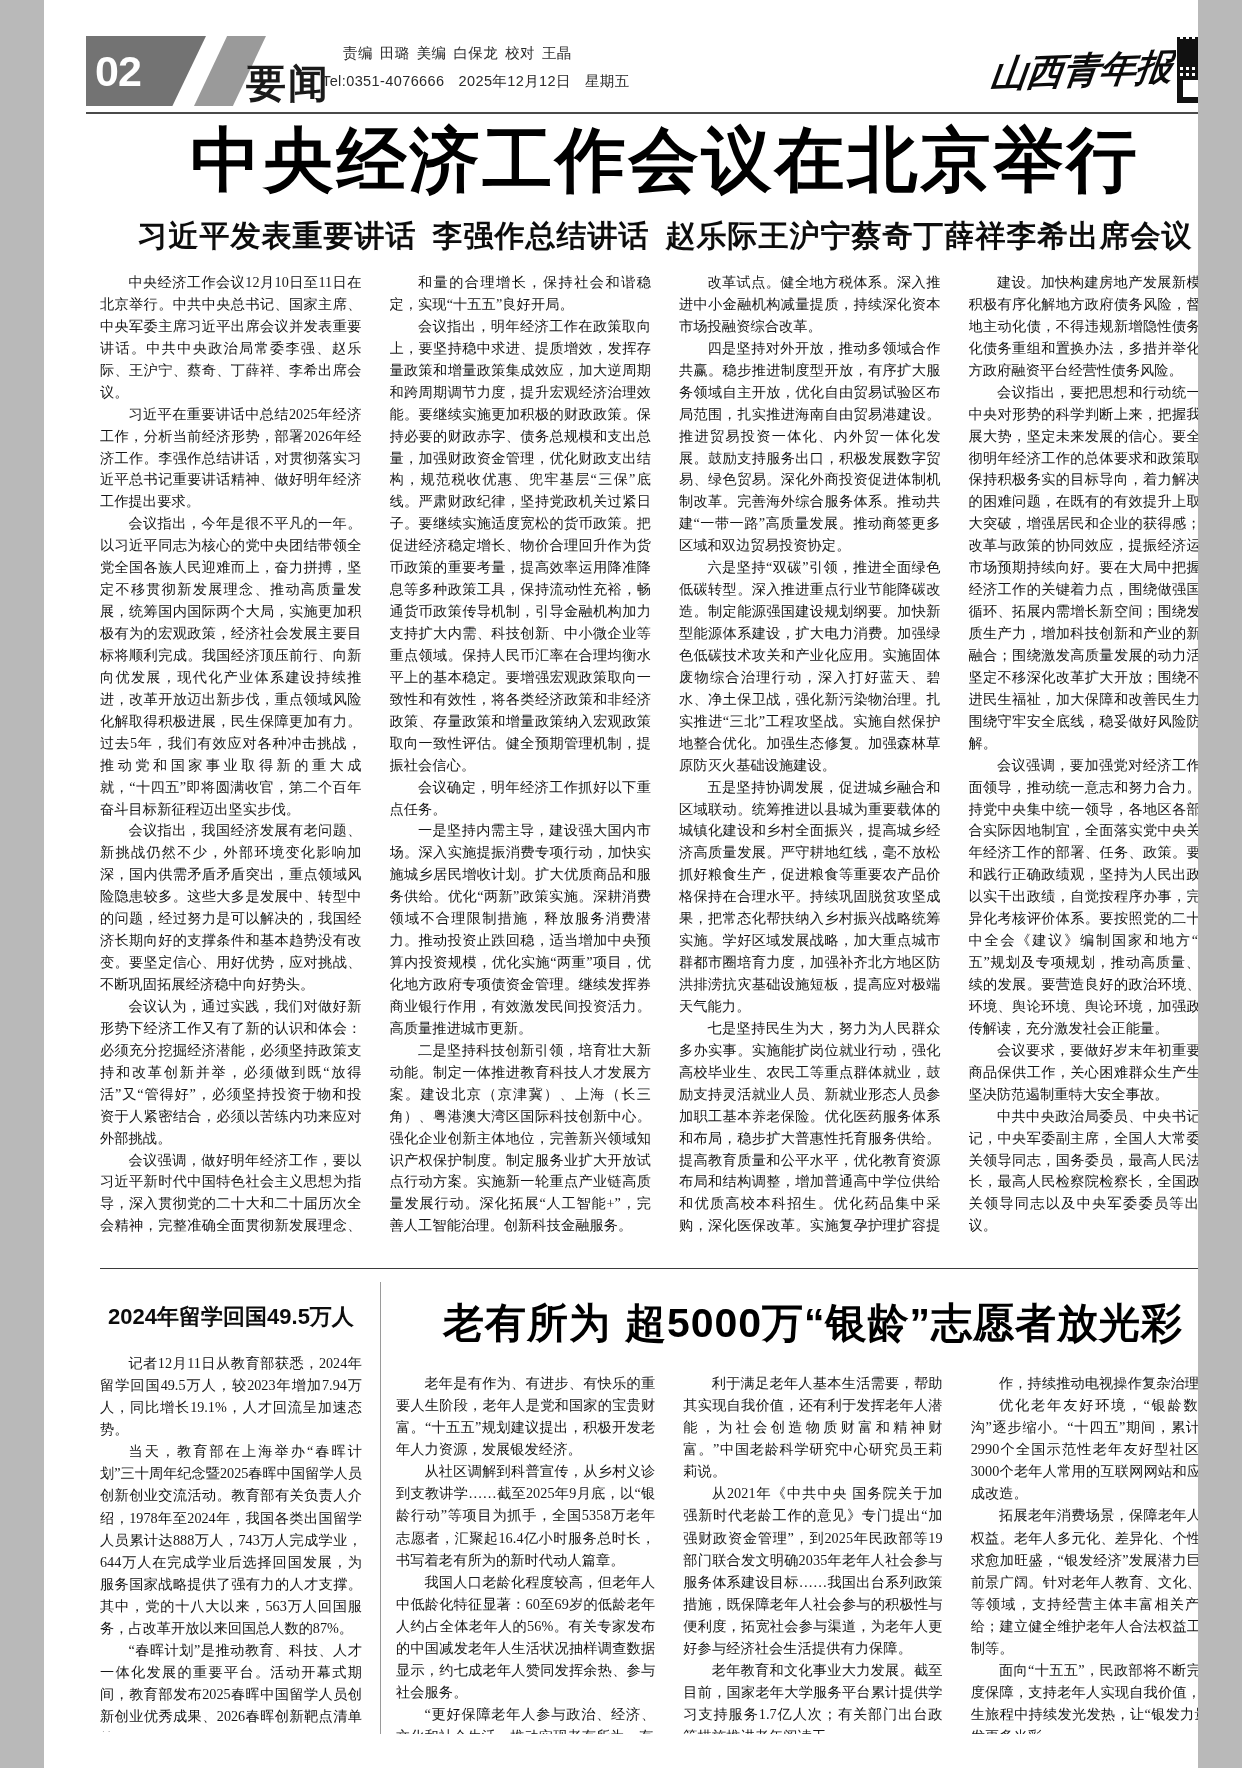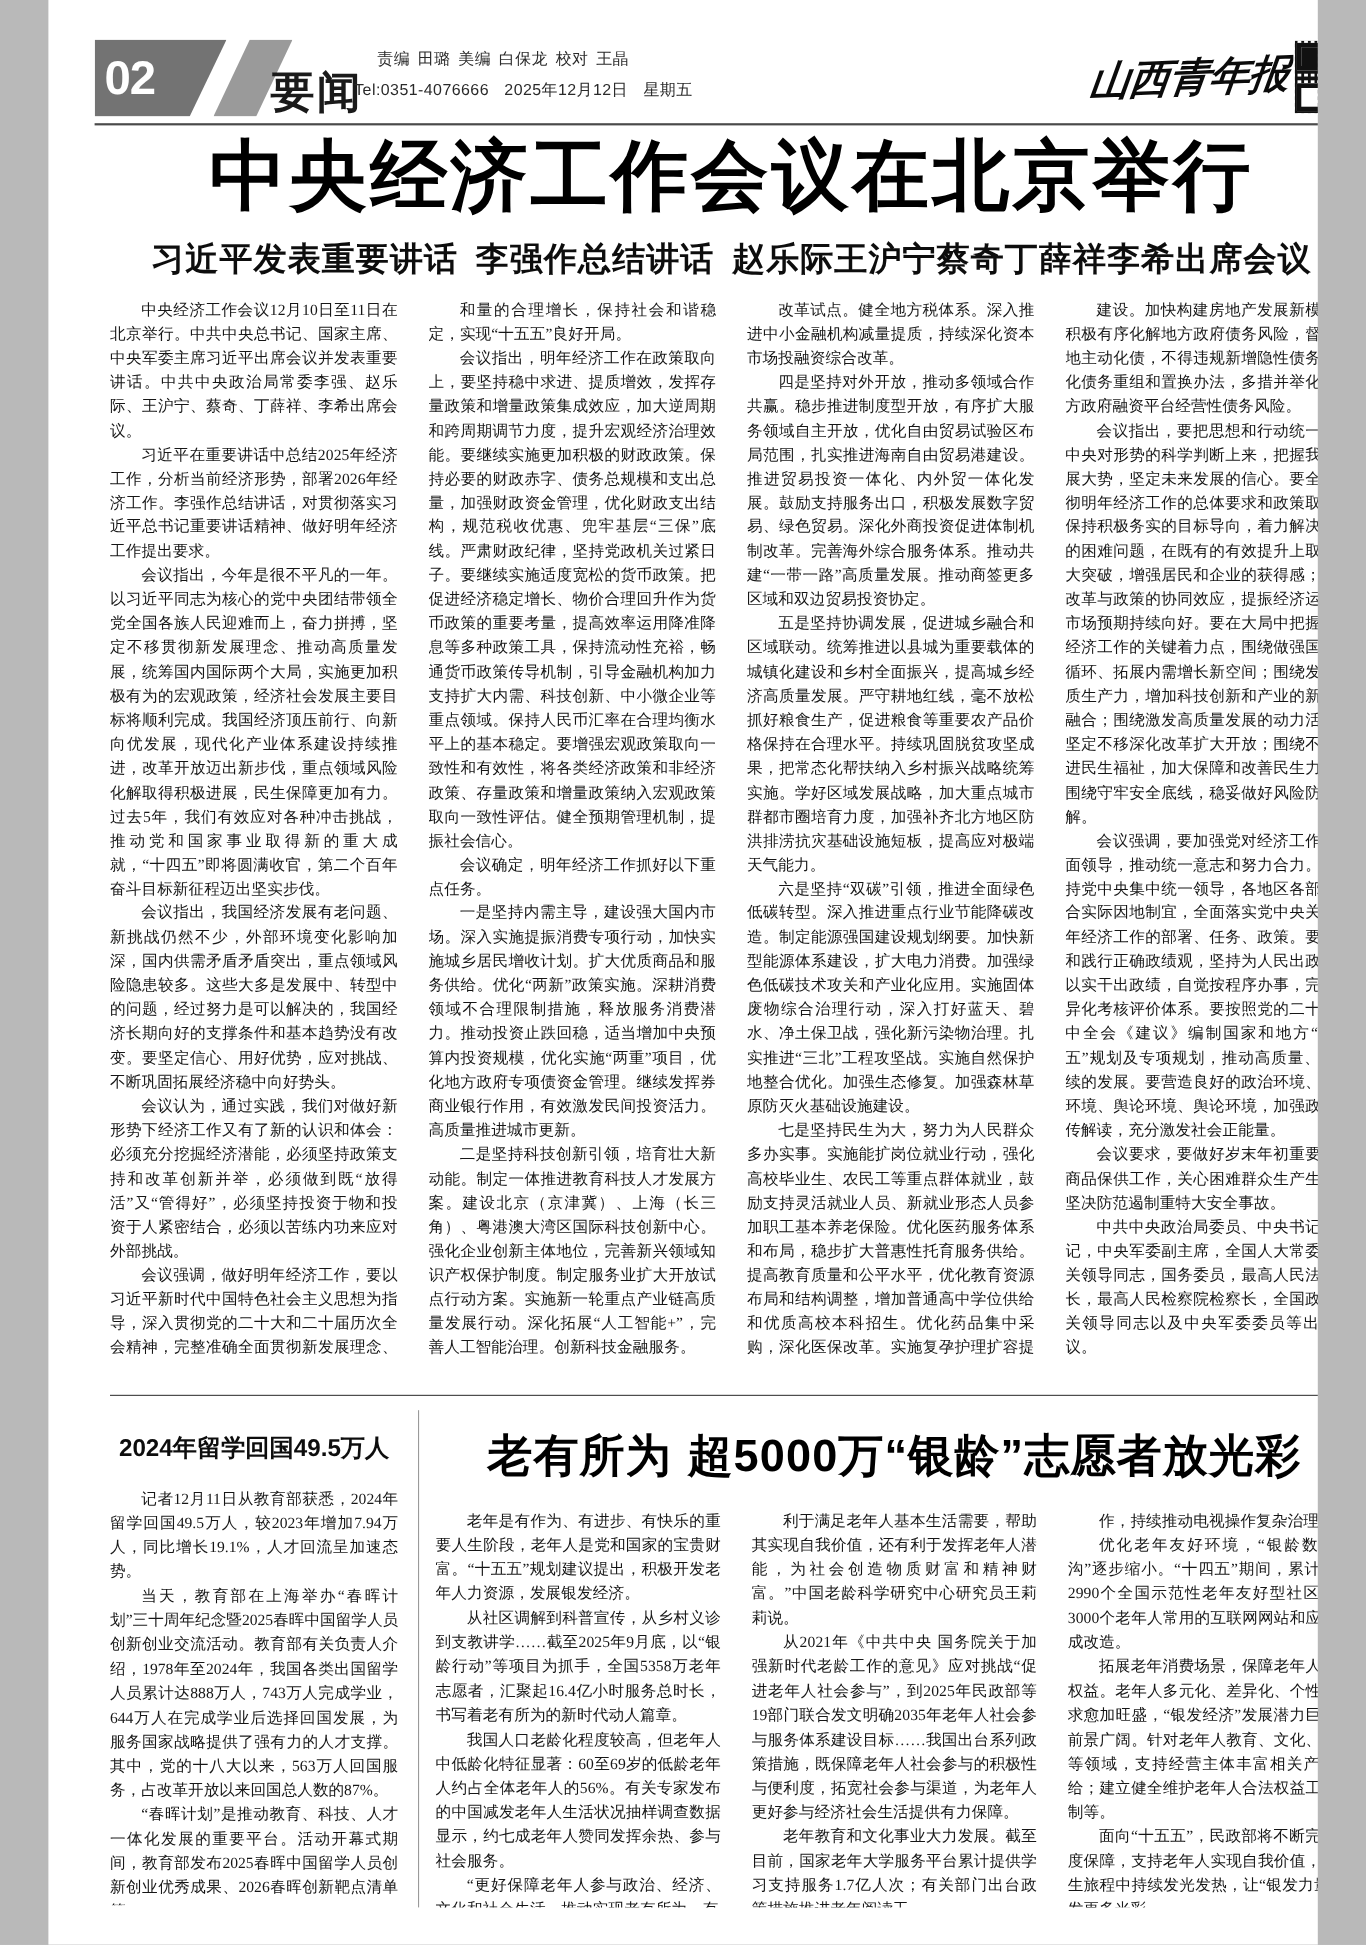--- a/index.html
+++ b/index.html
@@ -311,22 +311,22 @@
     <div class="col">
         <p>和量的合理增长，保持社会和谐稳定，实现“十五五”良好开局。</p>
         <p>会议指出，明年经济工作在政策取向上，要坚持稳中求进、提质增效，发挥存量政策和增量政策集成效应，加大逆周期和跨周期调节力度，提升宏观经济治理效能。要继续实施更加积极的财政政策。保持必要的财政赤字、债务总规模和支出总量，加强财政资金管理，优化财政支出结构，规范税收优惠、兜牢基层“三保”底线。严肃财政纪律，坚持党政机关过紧日子。要继续实施适度宽松的货币政策。把促进经济稳定增长、物价合理回升作为货币政策的重要考量，提高效率运用降准降息等多种政策工具，保持流动性充裕，畅通货币政策传导机制，引导金融机构加力支持扩大内需、科技创新、中小微企业等重点领域。保持人民币汇率在合理均衡水平上的基本稳定。要增强宏观政策取向一致性和有效性，将各类经济政策和非经济政策、存量政策和增量政策纳入宏观政策取向一致性评估。健全预期管理机制，提振社会信心。</p>
         <p>会议确定，明年经济工作抓好以下重点任务。</p>
         <p>一是坚持内需主导，建设强大国内市场。深入实施提振消费专项行动，加快实施城乡居民增收计划。扩大优质商品和服务供给。优化“两新”政策实施。深耕消费领域不合理限制措施，释放服务消费潜力。推动投资止跌回稳，适当增加中央预算内投资规模，优化实施“两重”项目，优化地方政府专项债资金管理。继续发挥券商业银行作用，有效激发民间投资活力。高质量推进城市更新。</p>
         <p>二是坚持科技创新引领，培育壮大新动能。制定一体推进教育科技人才发展方案。建设北京（京津冀）、上海（长三角）、粤港澳大湾区国际科技创新中心。强化企业创新主体地位，完善新兴领域知识产权保护制度。制定服务业扩大开放试点行动方案。实施新一轮重点产业链高质量发展行动。深化拓展“人工智能+”，完善人工智能治理。创新科技金融服务。</p>
       </div>
     <div class="col">
         <p>改革试点。健全地方税体系。深入推进中小金融机构减量提质，持续深化资本市场投融资综合改革。</p>
         <p>四是坚持对外开放，推动多领域合作共赢。稳步推进制度型开放，有序扩大服务领域自主开放，优化自由贸易试验区布局范围，扎实推进海南自由贸易港建设。推进贸易投资一体化、内外贸一体化发展。鼓励支持服务出口，积极发展数字贸易、绿色贸易。深化外商投资促进体制机制改革。完善海外综合服务体系。推动共建“一带一路”高质量发展。推动商签更多区域和双边贸易投资协定。</p>
+        <p>六是坚持“双碳”引领，推进全面绿色低碳转型。深入推进重点行业节能降碳改造。制定能源强国建设规划纲要。加快新型能源体系建设，扩大电力消费。加强绿色低碳技术攻关和产业化应用。实施固体废物综合治理行动，深入打好蓝天、碧水、净土保卫战，强化新污染物治理。扎实推进“三北”工程攻坚战。实施自然保护地整合优化。加强生态修复。加强森林草原防灭火基础设施建设。</p>
         <p>五是坚持协调发展，促进城乡融合和区域联动。统筹推进以县城为重要载体的城镇化建设和乡村全面振兴，提高城乡经济高质量发展。严守耕地红线，毫不放松抓好粮食生产，促进粮食等重要农产品价格保持在合理水平。持续巩固脱贫攻坚成果，把常态化帮扶纳入乡村振兴战略统筹实施。学好区域发展战略，加大重点城市群都市圈培育力度，加强补齐北方地区防洪排涝抗灾基础设施短板，提高应对极端天气能力。</p>
-        <p>六是坚持“双碳”引领，推进全面绿色低碳转型。深入推进重点行业节能降碳改造。制定能源强国建设规划纲要。加快新型能源体系建设，扩大电力消费。加强绿色低碳技术攻关和产业化应用。实施固体废物综合治理行动，深入打好蓝天、碧水、净土保卫战，强化新污染物治理。扎实推进“三北”工程攻坚战。实施自然保护地整合优化。加强生态修复。加强森林草原防灭火基础设施建设。</p>
         <p>七是坚持民生为大，努力为人民群众多办实事。实施能扩岗位就业行动，强化高校毕业生、农民工等重点群体就业，鼓励支持灵活就业人员、新就业形态人员参加职工基本养老保险。优化医药服务体系和布局，稳步扩大普惠性托育服务供给。提高教育质量和公平水平，优化教育资源布局和结构调整，增加普通高中学位供给和优质高校本科招生。优化药品集中采购，深化医保改革。实施复孕护理扩容提升工程，推行长期护理保险制度，加强对困难群体的关爱帮扶。倡导积极健康老龄化。努力稳定新出生人口规模。扎实做好安全生产、防灾减灾救灾、食品药品安全等工作。</p>
       </div>
     <div class="col">
         <p>建设。加快构建房地产发展新模式。积极有序化解地方政府债务风险，督促各地主动化债，不得违规新增隐性债务。优化债务重组和置换办法，多措并举化解地方政府融资平台经营性债务风险。</p>
         <p>会议指出，要把思想和行动统一到党中央对形势的科学判断上来，把握我国发展大势，坚定未来发展的信心。要全面贯彻明年经济工作的总体要求和政策取向，保持积极务实的目标导向，着力解决存在的困难问题，在既有的有效提升上取得更大突破，增强居民和企业的获得感；增强改革与政策的协同效应，提振经济运行和市场预期持续向好。要在大局中把握明年经济工作的关键着力点，围绕做强国内大循环、拓展内需增长新空间；围绕发展新质生产力，增加科技创新和产业的新深度融合；围绕激发高质量发展的动力活力，坚定不移深化改革扩大开放；围绕不断增进民生福祉，加大保障和改善民生力度；围绕守牢安全底线，稳妥做好风险防范化解。</p>
         <p>会议强调，要加强党对经济工作的全面领导，推动统一意志和努力合力。要坚持党中央集中统一领导，各地区各部门结合实际因地制宜，全面落实党中央关于明年经济工作的部署、任务、政策。要树立和践行正确政绩观，坚持为人民出政绩、以实干出政绩，自觉按程序办事，完善差异化考核评价体系。要按照党的二十届四中全会《建议》编制国家和地方“十五五”规划及专项规划，推动高质量、可持续的发展。要营造良好的政治环境、人才环境、舆论环境、舆论环境，加强政策宣传解读，充分激发社会正能量。</p>
         <p>会议要求，要做好岁末年初重要民生商品保供工作，关心困难群众生产生活，坚决防范遏制重特大安全事故。</p>
         <p>中共中央政治局委员、中央书记处书记，中央军委副主席，全国人大常委会有关领导同志，国务委员，最高人民法院院长，最高人民检察院检察长，全国政协有关领导同志以及中央军委委员等出席会议。</p>
       </div>
   </div>
@@ -346,21 +346,21 @@
   </div>
   <div class="br-cols">
     <div class="col">
         <p>老年是有作为、有进步、有快乐的重要人生阶段，老年人是党和国家的宝贵财富。“十五五”规划建议提出，积极开发老年人力资源，发展银发经济。</p>
         <p>从社区调解到科普宣传，从乡村义诊到支教讲学……截至2025年9月底，以“银龄行动”等项目为抓手，全国5358万老年志愿者，汇聚起16.4亿小时服务总时长，书写着老有所为的新时代动人篇章。</p>
         <p>我国人口老龄化程度较高，但老年人中低龄化特征显著：60至69岁的低龄老年人约占全体老年人的56%。有关专家发布的中国减发老年人生活状况抽样调查数据显示，约七成老年人赞同发挥余热、参与社会服务。</p>
         <p>“更好保障老年人参与政治、经济、文化和社会生活，推动实现老有所为，有</p>
       </div>
     <div class="col">
         <p>利于满足老年人基本生活需要，帮助其实现自我价值，还有利于发挥老年人潜能，为社会创造物质财富和精神财富。”中国老龄科学研究中心研究员王莉莉说。</p>
-        <p>从2021年《中共中央 国务院关于加强新时代老龄工作的意见》应对挑战“促进老年人社会参与”，到2025年民政部等19部门联合发文明确2035年老年人社会参与服务体系建设目标……我国出台系列政策措施，既保障老年人社会参与的积极性与便利度，拓宽社会参与渠道，为老年人更好参与经济社会生活提供有力保障。</p>
+        <p>从2021年《中共中央 国务院关于加强新时代老龄工作的意见》专门提出“加强财政资金管理”，到2025年民政部等19部门联合发文明确2035年老年人社会参与服务体系建设目标……我国出台系列政策措施，既保障老年人社会参与的积极性与便利度，拓宽社会参与渠道，为老年人更好参与经济社会生活提供有力保障。</p>
         <p>老年教育和文化事业大力发展。截至目前，国家老年大学服务平台累计提供学习支持服务1.7亿人次；有关部门出台政策措施推进老年阅读工</p>
       </div>
     <div class="col">
         <p>作，持续推动电视操作复杂治理等。</p>
         <p>优化老年友好环境，“银龄数字鸿沟”逐步缩小。“十四五”期间，累计创建2990个全国示范性老年友好型社区；超3000个老年人常用的互联网网站和应用完成改造。</p>
         <p>拓展老年消费场景，保障老年人合法权益。老年人多元化、差异化、个性化需求愈加旺盛，“银发经济”发展潜力巨大，前景广阔。针对老年人教育、文化、体育等领域，支持经营主体丰富相关产品供给；建立健全维护老年人合法权益工作机制等。</p>
         <p>面向“十五五”，民政部将不断完善制度保障，支持老年人实现自我价值，在人生旅程中持续发光发热，让“银发力量”焕发更多光彩。</p>
       </div>
   </div>
 

